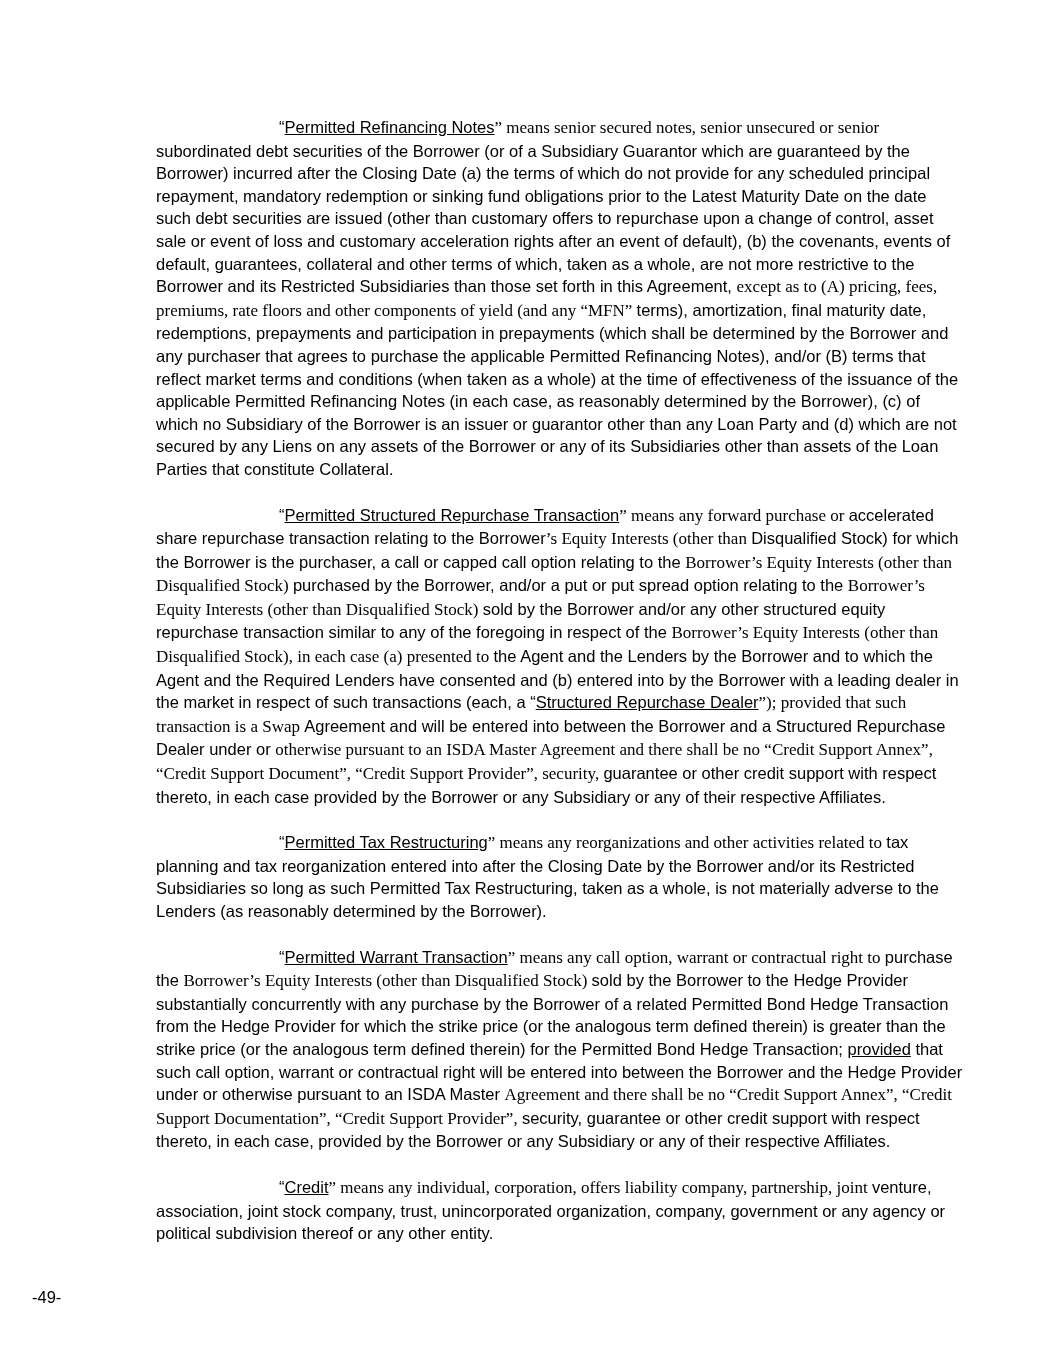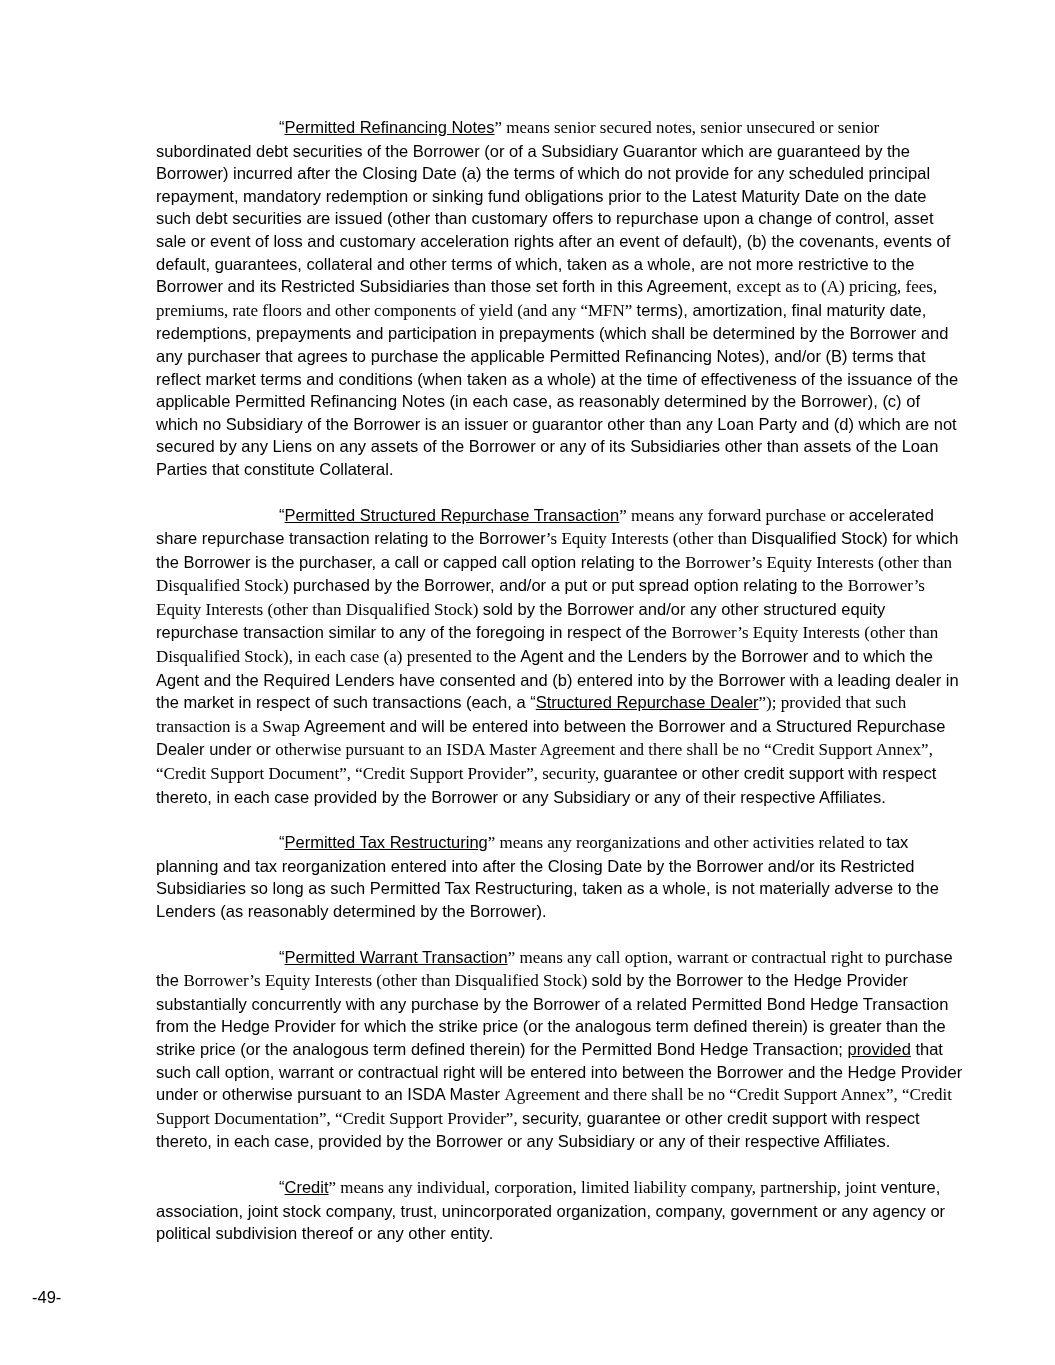--- a/index.html
+++ b/index.html
@@ -59,18 +59,18 @@
   <div class="content">
 
     <p class="para"><span class="seg-sans">“</span><span class="seg-u">Permitted Refinancing Notes</span><span class="seg-serif">” means senior secured notes, senior unsecured or senior </span><span class="seg-sans">subordinated debt securities of the Borrower (or of a Subsidiary Guarantor which are guaranteed by the Borrower) incurred after the Closing Date (a) the terms of which do not provide for any scheduled principal repayment, mandatory redemption or sinking fund obligations prior to the Latest Maturity Date on the date such debt securities are issued (other than customary offers to repurchase upon a change of control, asset sale or event of loss and customary acceleration rights after an event of default), (b) the covenants, events of default, guarantees, collateral and other terms of which, taken as a whole, are not more restrictive to the Borrower and its Restricted Subsidiaries than those set forth in this Agreement, </span><span class="seg-serif">except as to (A) pricing, fees, premiums, rate floors and other components of yield (and any “MFN” </span><span class="seg-sans">terms), amortization, final maturity date, redemptions, prepayments and participation in prepayments (which shall be determined by the Borrower and any purchaser that agrees to purchase the applicable Permitted Refinancing Notes), and/or (B) terms that reflect market terms and conditions (when taken as a whole) at the time of effectiveness of the issuance of the applicable Permitted Refinancing Notes (in each case, as reasonably determined by the Borrower), (c) of which no Subsidiary of the Borrower is an issuer or guarantor other than any Loan Party and (d) which are not secured by any Liens on any assets of the Borrower or any of its Subsidiaries other than assets of the Loan Parties that constitute Collateral.</span></p>
 
     <p class="para"><span class="seg-sans">“</span><span class="seg-u">Permitted Structured Repurchase Transaction</span><span class="seg-serif">” means any forward purchase or </span><span class="seg-sans">accelerated share repurchase transaction relating to the Borrower</span><span class="seg-serif">’s Equity Interests (other than </span><span class="seg-sans">Disqualified Stock) for which the Borrower is the purchaser, a call or capped call option relating to the </span><span class="seg-serif">Borrower’s Equity Interests (other than Disqualified Stock) </span><span class="seg-sans">purchased by the Borrower, and/or a put or put spread option relating to the </span><span class="seg-serif">Borrower’s Equity Interests (other than Disqualified Stock) </span><span class="seg-sans">sold by the Borrower and/or any other structured equity repurchase transaction similar to any of the foregoing in respect of the </span><span class="seg-serif">Borrower’s Equity Interests (other than Disqualified Stock), in each case (a) presented to </span><span class="seg-sans">the Agent and the Lenders by the Borrower and to which the Agent and the Required Lenders have consented and (b) entered into by the Borrower with a leading dealer in the market in respect of such transactions (each, a “</span><span class="seg-u">Structured Repurchase Dealer</span><span class="seg-serif">”); provided that such transaction is a Swap </span><span class="seg-sans">Agreement and will be entered into between the Borrower and a Structured Repurchase Dealer under or </span><span class="seg-serif">otherwise pursuant to an ISDA Master Agreement and there shall be no “Credit Support Annex”, “Credit Support Document”, “Credit Support Provider”, security, </span><span class="seg-sans">guarantee or other credit support with respect thereto, in each case provided by the Borrower or any Subsidiary or any of their respective Affiliates.</span></p>
 
     <p class="para"><span class="seg-sans">“</span><span class="seg-u">Permitted Tax Restructuring</span><span class="seg-serif">” means any reorganizations and other activities related to </span><span class="seg-sans">tax planning and tax reorganization entered into after the Closing Date by the Borrower and/or its Restricted Subsidiaries so long as such Permitted Tax Restructuring, taken as a whole, is not materially adverse to the Lenders (as reasonably determined by the Borrower).</span></p>
 
     <p class="para"><span class="seg-sans">“</span><span class="seg-u">Permitted Warrant Transaction</span><span class="seg-serif">” means any call option, warrant or contractual right to </span><span class="seg-sans">purchase the </span><span class="seg-serif">Borrower’s Equity Interests (other than Disqualified Stock) </span><span class="seg-sans">sold by the Borrower to the Hedge Provider substantially concurrently with any purchase by the Borrower of a related Permitted Bond Hedge Transaction from the Hedge Provider for which the strike price (or the analogous term defined therein) is greater than the strike price (or the analogous term defined therein) for the Permitted Bond Hedge Transaction; </span><span class="seg-u">provided</span><span class="seg-sans"> that such call option, warrant or contractual right will be entered into between the Borrower and the Hedge Provider under or otherwise pursuant to an ISDA Master </span><span class="seg-serif">Agreement and there shall be no “Credit Support Annex”, “Credit Support Documentation”, “Credit Support Provider”, </span><span class="seg-sans">security, guarantee or other credit support with respect thereto, in each case, provided by the Borrower or any Subsidiary or any of their respective Affiliates.</span></p>
 
-    <p class="para"><span class="seg-sans">“</span><span class="seg-u">Credit</span><span class="seg-serif">” means any individual, corporation, limited liability company, partnership, joint </span><span class="seg-sans">venture, association, joint stock company, trust, unincorporated organization, company, government or any agency or political subdivision thereof or any other entity.</span></p>
+    <p class="para"><span class="seg-sans">“</span><span class="seg-u">Credit</span><span class="seg-serif">” means any individual, corporation, offers liability company, partnership, joint </span><span class="seg-sans">venture, association, joint stock company, trust, unincorporated organization, company, government or any agency or political subdivision thereof or any other entity.</span></p>
 
   </div>
 
   <div class="footer">-49-</div>
 </div>
 
 </body></html>

